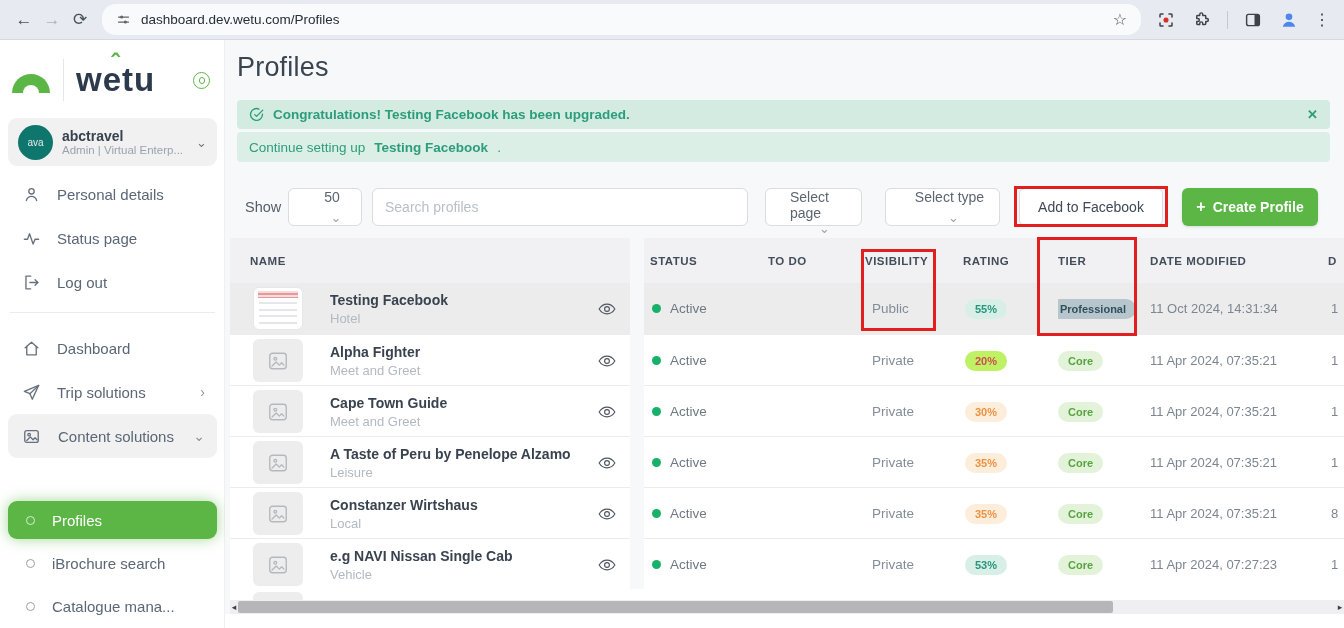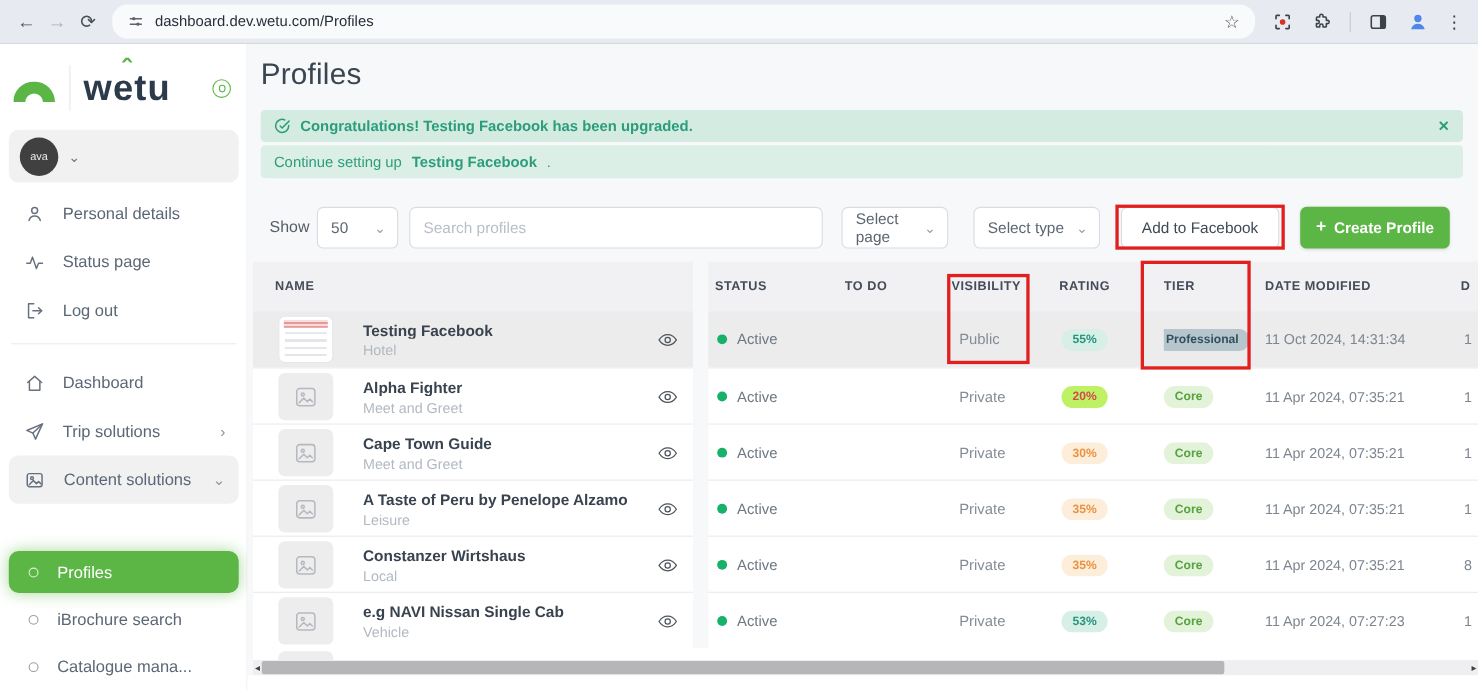--- a/index.html
+++ b/index.html
@@ -27,21 +27,21 @@
   .sidebar { position:absolute; top:40px; left:0; width:225px; height:588px; background:#fff; border-right:1px solid #f0f0f1; }
   .logo-row { position:absolute; top:14px; left:12px; right:14px; height:52px; display:flex; align-items:center; }
   .arch { width:38px; height:19px; border:11px solid #5cb646; border-bottom:none; border-radius:19px 19px 0 0; margin-top:6px; }
   .logo-div { width:1px; height:42px; background:#e4e7ea; margin:0 12px 0 13px; }
   .wordmark { position:relative; font-size:33px; font-weight:bold; color:#2d3a4c; letter-spacing:1px; }
   .wordmark .hat { position:absolute; left:35px; top:-13px; color:#5cb646; font-size:26px; font-weight:bold; }
   .collapse-ic { margin-left:auto; width:17px; height:17px; border:1.6px solid #5cb646; border-radius:50%; position:relative; }
   .collapse-ic::after { content:""; position:absolute; left:4.5px; top:4.5px; width:4.5px; height:4.5px; border:1.4px solid #5cb646; border-radius:50%; }
   .user-chip { position:absolute; top:78px; left:8px; width:209px; height:48px; background:#f1f1f2; border-radius:9px;
     display:flex; align-items:center; padding:0 10px; gap:9px; }
-  .avatar { width:35px; height:35px; border-radius:50%; background:#404040; color:#e8eaed; font-size:10px;
+  .avatar { width:35px; height:35px; border-radius:50%; background:#0f766e; color:#e8eaed; font-size:10px;
     display:flex; align-items:center; justify-content:center; flex:none; overflow:hidden; }
   .uc-text { flex:1; min-width:0; }
   .uc-name { font-size:14px; font-weight:bold; color:#37424e; }
   .uc-role { font-size:11.5px; color:#9aa3ad; white-space:nowrap; overflow:hidden; }
   .uc-chev { color:#6f7984; font-size:13px; }
   .side-list { position:absolute; left:8px; width:209px; }
   .sl-a { top:132px; } .sl-b { top:286px; } .sl-c { top:458px; }
   .side-item { height:44px; display:flex; align-items:center; gap:16px; padding:0 12px 0 14px;
     font-size:15px; color:#5b6776; border-radius:9px; }
   .side-item svg { flex:none; }
@@ -61,21 +61,21 @@
     padding:0 12px; gap:9px; font-size:13.5px; color:#2c9d7b; }
   .banner.b1 { top:60px; height:29px; background:#d4ebe1; font-weight:bold; }
   .banner.b2 { top:92px; height:30px; background:#dcefe7; }
   .banner .close { margin-left:auto; font-size:13px; font-weight:bold; color:#2c9d7b; }
   .banner b { font-weight:bold; }
 
   .filters { position:absolute; top:148px; left:0; width:1119px; height:38px; }
   .f-label { position:absolute; left:20px; top:0; height:38px; display:flex; align-items:center; font-size:14.5px; color:#545d68; }
   .ctrl { position:absolute; top:0; height:38px; background:#fff; border:1px solid #d9dce1; border-radius:6px;
     display:flex; align-items:center; font-size:14px; color:#5c6671; }
-  .sel { justify-content:space-between; padding:0 10px 0 12px; }
+  .sel { justify-content:space-between; padding:0 10px 0 24px;flex-direction:column; }
   .sel .chev { color:#9aa2ab; font-size:13px; margin-left:8px; }
   .show-sel { left:63px; width:74px; }
   .search { left:147px; width:376px; padding:0 12px; color:#b8bfc7; }
   .tier-sel { left:540px; width:97px; }
   .type-sel { left:660px; width:115px; }
   .fb-btn { left:794px; width:144px; justify-content:center; color:#3e4955; }
   .create-btn { position:absolute; top:0; left:957px; width:136px; height:38px; background:#5cb646; border-radius:6px;
     display:flex; align-items:center; justify-content:center; gap:7px; color:#fff; font-size:14px; font-weight:600;
     box-shadow:0 1px 3px rgba(0,0,0,.12); }
   .create-btn .plus { font-size:16px; font-weight:bold; }
@@ -197,20 +197,24 @@
       <div class="logo-div"></div>
       <div class="wordmark">
         <span>wetu</span>
         <span class="hat">ˆ</span>
       </div>
       <div class="collapse-ic"></div>
     </div>
 
     <div class="user-chip">
       <div class="avatar">ava</div>
+      <div class="uc-text">
+        <div class="uc-name">abctravel</div>
+        <div class="uc-role">Admin | Virtual Enterp...</div>
+      </div>
       <span class="uc-chev">⌄</span>
     </div>
 
     <div class="side-list sl-a" style="position:absolute;">
       <div class="side-item">
         <svg class="ic" width="19" height="19" viewBox="0 0 24 24">
           <circle cx="12" cy="8" r="3.4"></circle>
             <path d="M5.5 19.5c1-3.4 3.5-5.1 6.5-5.1s5.5 1.7 6.5 5.1"></path>
         </svg>
         <span>Personal details</span>

